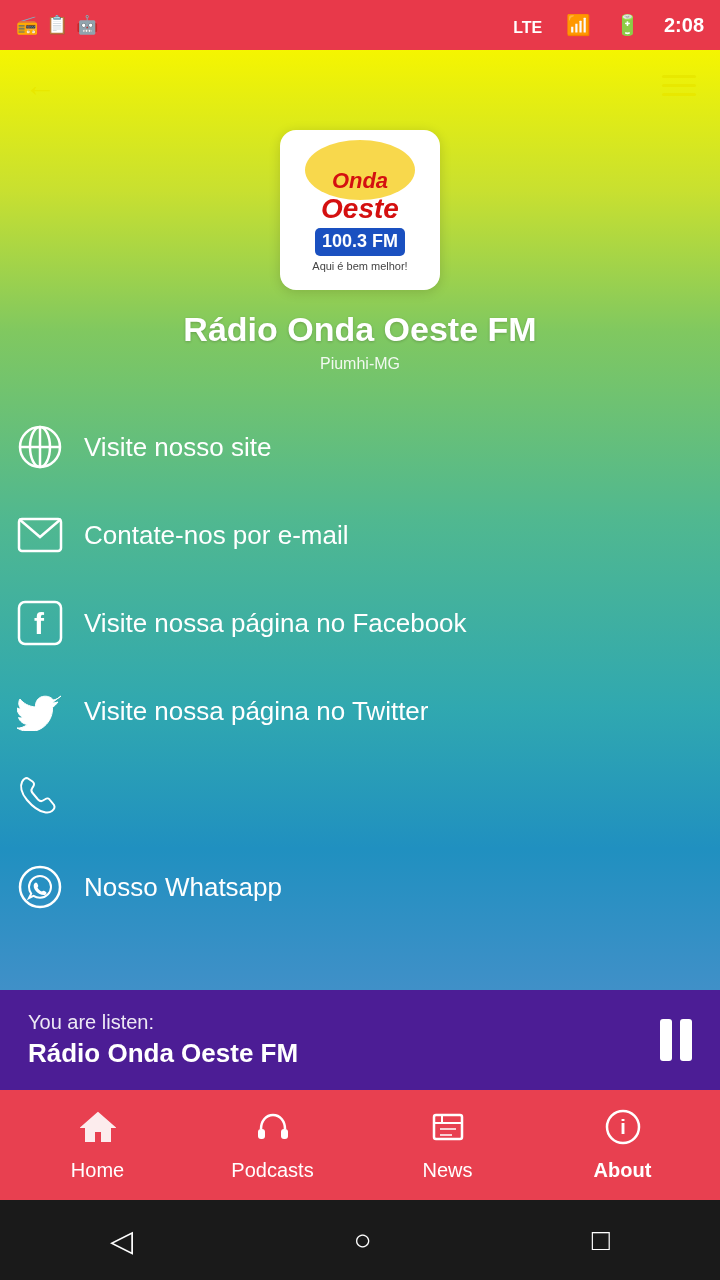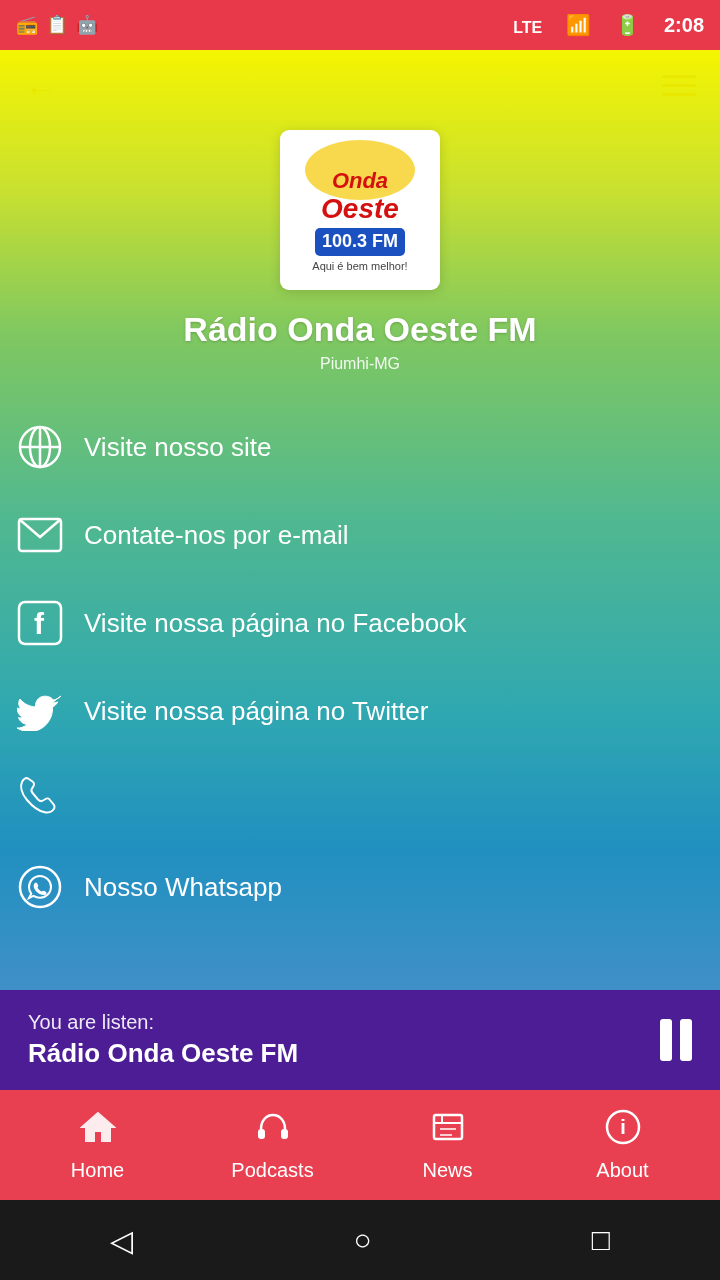--- a/index.html
+++ b/index.html
@@ -58,21 +58,21 @@
       height: 3px;
       background: #e8e800;
       border-radius: 2px;
     }
 
     
     .logo-container {
       width: 160px;
       height: 160px;
       background: white;
-      border-radius: 9px;
+      border-radius: 16px;
       display: flex;
       align-items: center;
       justify-content: center;
       margin-top: 10px;
       box-shadow: 0 2px 12px rgba(0,0,0,0.15);
       overflow: hidden;
     }
     .logo-inner {
       width: 140px;
       height: 140px;
@@ -171,21 +171,21 @@
       display: flex;
       flex-direction: column;
       align-items: center;
       gap: 6px;
       cursor: pointer;
       color: white;
       flex: 1;
     }
     .nav-icon { font-size: 34px; }
     .nav-label { font-size: 20px; }
-    .nav-item.active .nav-label { font-weight: normal; }
+    .nav-item.active .nav-label { font-weight: bold; }
 
     
     .system-bar {
       width: 720px;
       height: 80px;
       background: #1a1a1a;
       display: flex;
       align-items: center;
       justify-content: space-around;
     }

